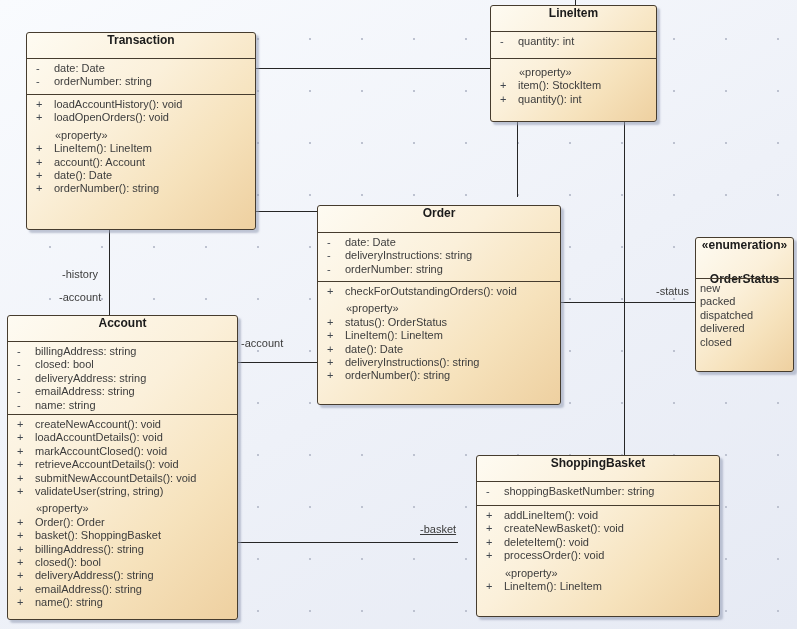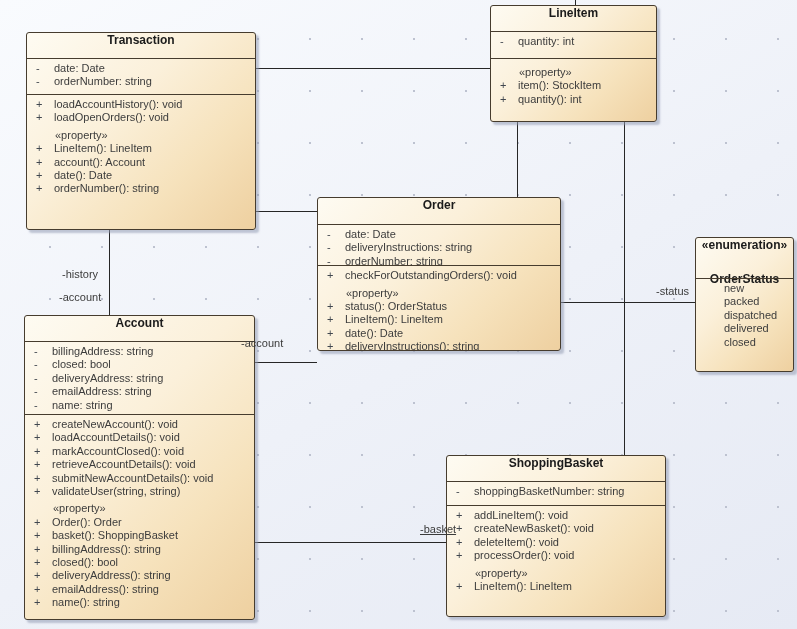--- a/index.html
+++ b/index.html
@@ -22,21 +22,21 @@
   }
   .uml-title{
     flex:0 0 auto;display:flex;flex-direction:column;
     text-align:center;font-weight:bold;font-size:12px;color:#1b1b1b;line-height:14px;
   }
   .uml-comp{border-top:1px solid var(--box-border,#463c2e);padding-top:3px;overflow:hidden;box-sizing:border-box;}
   .uml-comp.grow{flex:1 1 auto;}
   .row{display:flex;height:13.4px;line-height:13.4px;font-size:11px;color:#3c3c3c;white-space:nowrap;}
   .row .vis{flex:0 0 auto;width:18px;padding-left:9px;color:#41474f;}
   .row.stereo-row{margin-top:4px;padding-left:28px;}
-  .row.literal{padding-left:28px;}
+  .row.literal{padding-left:4px;}
   .conn{position:absolute;background:#262626;z-index:1;}
   .conn-label{position:absolute;font-size:11px;color:#3b3b3b;z-index:3;white-space:nowrap;}
 </style>
 </head>
 <body>
 
 <div id="canvas">
     <div class="conn" style="left: 208px; top: 68px; width: 282px; height: 1.4px; background: rgb(38, 38, 38);"></div>
     <div class="conn" style="left: 208px; top: 211px; width: 109px; height: 1.4px; background: rgb(38, 38, 38);"></div>
     <div class="conn" style="left: 109px; top: 230px; width: 1.4px; height: 85px; background: rgb(38, 38, 38);"></div>
@@ -112,21 +112,21 @@
         <div class="row">
           <span class="vis">+</span>
           <span>item(): StockItem</span>
         </div>
         <div class="row">
           <span class="vis">+</span>
           <span>quantity(): int</span>
         </div>
       </div>
     </div>
-    <div class="uml-class" style="left: 317px; top: 197px; width: 244px; height: 154px;">
+    <div class="uml-class" style="left: 317px; top: 205px; width: 244px; height: 200px;">
       <div class="uml-title" style="height: 26px;">
         <div>Order</div>
       </div>
       <div class="uml-comp" style="height: 49px;">
         <div class="row">
           <span class="vis">-</span>
           <span>date: Date</span>
         </div>
         <div class="row">
           <span class="vis">-</span>
@@ -160,21 +160,21 @@
         <div class="row">
           <span class="vis">+</span>
           <span>deliveryInstructions(): string</span>
         </div>
         <div class="row">
           <span class="vis">+</span>
           <span>orderNumber(): string</span>
         </div>
       </div>
     </div>
-    <div class="uml-class" style="left: 24px; top: 315px; width: 231px; height: 305px;">
+    <div class="uml-class" style="left: 7px; top: 315px; width: 231px; height: 305px;">
       <div class="uml-title" style="height: 25px;">
         <div>Account</div>
       </div>
       <div class="uml-comp" style="height: 73px;">
         <div class="row">
           <span class="vis">-</span>
           <span>billingAddress: string</span>
         </div>
         <div class="row">
           <span class="vis">-</span>
@@ -257,21 +257,21 @@
         <div>OrderStatus</div>
       </div>
       <div class="uml-comp grow">
         <div class="row literal">new</div>
         <div class="row literal">packed</div>
         <div class="row literal">dispatched</div>
         <div class="row literal">delivered</div>
         <div class="row literal">closed</div>
       </div>
     </div>
-    <div class="uml-class" style="left: 446px; top: 455px; width: 220px; height: 162px;">
+    <div class="uml-class" style="left: 476px; top: 455px; width: 244px; height: 162px;">
       <div class="uml-title" style="height: 25px;">
         <div>ShoppingBasket</div>
       </div>
       <div class="uml-comp" style="height: 24px;">
         <div class="row">
           <span class="vis">-</span>
           <span>shoppingBasketNumber: string</span>
         </div>
       </div>
       <div class="uml-comp grow">

